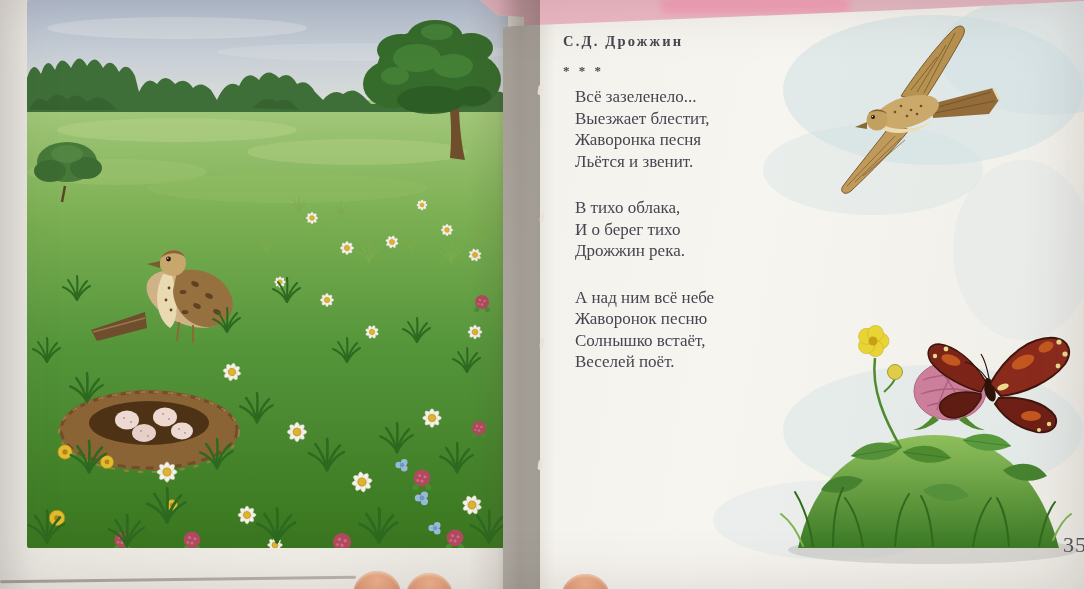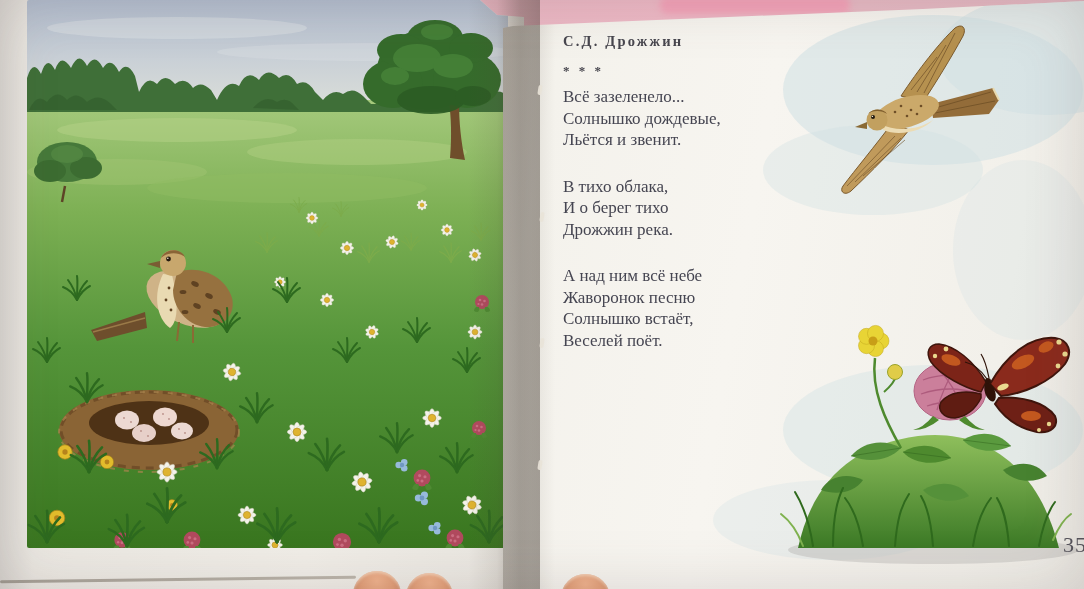--- a/index.html
+++ b/index.html
@@ -30,21 +30,21 @@
     background:linear-gradient(90deg,rgba(70,60,48,0.30),rgba(70,60,48,0.10) 55%,rgba(70,60,48,0) 100%);}
   .stitch{position:absolute;width:4px;height:10px;background:#e9e3d8;border-radius:2px;transform:rotate(9deg);z-index:4;opacity:.9;}
   .bottom-edge{position:absolute;left:0;top:578px;width:356px;height:3px;z-index:5;
     background:linear-gradient(90deg,#8f897e,#aba397);transform:rotate(-0.7deg);opacity:.75;border-radius:2px;}
   .finger{position:absolute;height:34px;z-index:9;border-radius:50% 50% 40% 40%/70% 70% 30% 30%;
     background:radial-gradient(ellipse at 50% 30%,#f0b28d 0%,#e19d76 55%,#cd8261 100%);
     box-shadow:inset 0 2px 3px rgba(255,235,215,.6), inset 0 -4px 6px rgba(150,80,50,.45);}
   .poem-block{position:absolute;left:60px;top:0;width:280px;z-index:2;color:#45454f;}
   .author{position:absolute;top:33px;left:0;font-size:14.5px;font-weight:bold;letter-spacing:2.2px;color:#47464e;white-space:nowrap;}
   .marker{position:absolute;top:63px;left:0;font-size:13px;font-weight:bold;letter-spacing:3px;color:#47464e;}
-  .stanzas{position:absolute;top:86px;left:0;}
+  .stanzas{position:absolute;top:86px;left:12px;}
   .stanza{margin:0 0 25px 0;}
   .pline{font-size:17px;line-height:21.5px;white-space:nowrap;color:#454551;}
   .pagenum{position:absolute;left:520px;top:532px;font-size:22px;letter-spacing:1px;color:#55545c;z-index:2;margin-left:40px;}
   .vignette{position:absolute;inset:0;z-index:11;pointer-events:none;
     box-shadow:inset 0 0 60px rgba(90,70,70,0.18);}
 </style>
 </head>
 <body>
 
 <div id="photo">
@@ -385,21 +385,22 @@
         </g>
       </g>
     </svg>
 
     <div class="poem-block">
       <div class="author">С.Д. Дрожжин</div>
       <div class="marker">* * *</div>
       <div class="stanzas">
         <div class="stanza">
           <div class="pline">Всё зазеленело...</div>
-          <div class="pline">Солнышко дождевые,</div>
+          <div class="pline">Выезжает блестит,</div>
+          <div class="pline">Жаворонка песня</div>
           <div class="pline">Льётся и звенит.</div>
         </div>
         <div class="stanza">
           <div class="pline">В тихо облака,</div>
           <div class="pline">И о берег тихо</div>
           <div class="pline">Дрожжин река.</div>
         </div>
         <div class="stanza">
           <div class="pline">А над ним всё небе</div>
           <div class="pline">Жаворонок песню</div>

